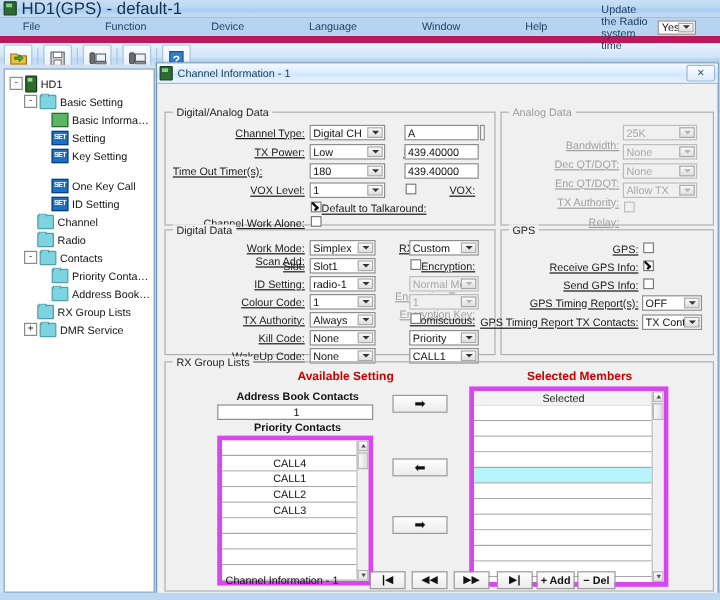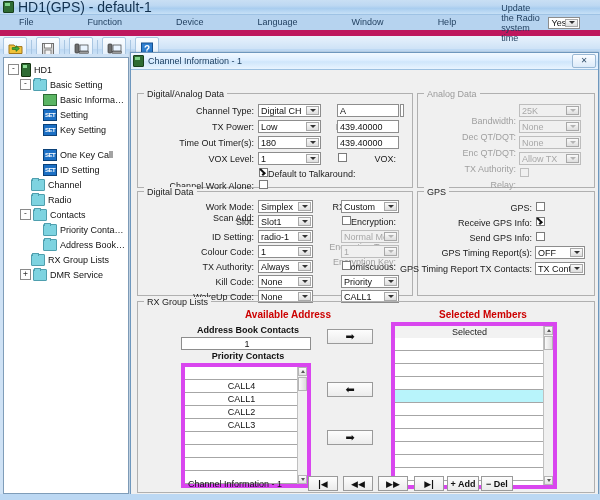--- a/index.html
+++ b/index.html
@@ -91,21 +91,21 @@
   
   .gb{position:absolute;border:1px solid #b0b0b0;}
   .gb>legend,.gb-title{
     position:absolute;top:-5px;left:6px;background:#f0f0f0;padding:0 3px;
     font-size:9px;color:#222;white-space:nowrap;
   }
   .gb.dis .gb-title{color:#9b9b9b;}
 
   
   .fld{position:absolute;display:flex;align-items:center;height:13px;}
-  .fl{font-size:9px;color:#1a1a1a;text-align:right;white-space:nowrap;}
+  .fl{font-size:9px;color:#1a1a1a;text-align:right;white-space:nowrap;text-decoration:underline;}
   .fl.dis{color:#a0a0a0;margin-top:20px;}
   .combo{
     height:13px;border:1px solid #8d8d8d;background:#fff;display:flex;align-items:center;
     font-size:9px;color:#111;padding-left:2px;box-sizing:border-box;cursor:pointer;position:relative;
   }
   .combo .arrow{
     position:absolute;right:1px;top:1px;bottom:1px;width:11px;
     background:linear-gradient(to bottom,#fafafa,#dedede);border:1px solid #a8a8a8;
     display:flex;align-items:center;justify-content:center;
   }
@@ -333,21 +333,21 @@
           </div>
 
           <div class="fld" style="left:6px;top:26px;width:110px;justify-content:flex-end;">
             <span class="fl">TX Power:</span>
           </div>
           <div class="combo" style="position:absolute;left:120px;top:26px;width:63px;">
             <span class="ctext">Low</span>
             <span class="arrow"></span>
           </div>
 
-          <div class="fld" style="left:6px;top:42px;width:110px;justify-content:flex-end;">
+          <div class="fld" style="left:6px;top:42px;width:110px;justify-content:flex-start;">
             <span class="fl">Time Out Timer(s):</span>
           </div>
           <div class="combo" style="position:absolute;left:120px;top:42px;width:63px;">
             <span class="ctext">180</span>
             <span class="arrow"></span>
           </div>
 
           <div class="fld" style="left:6px;top:58px;width:110px;justify-content:flex-end;">
             <span class="fl">VOX Level:</span>
           </div>
@@ -577,21 +577,21 @@
           </div>
           <div class="combo" style="position:absolute;left:117px;top:70px;width:50px;">
             <span class="ctext">TX Contact</span>
             <span class="arrow"></span>
           </div>
         </div>
 
         <div class="gb" style="left:4px;top:230px;width:456px;height:190px;">
           <span class="gb-title">RX Group Lists</span>
 
-          <span class="hdr-red" style="left:60px;top:7px;width:180px;">Available Address</span>
+          <span class="hdr-red" style="left:60px;top:7px;width:180px;">Available Setting</span>
           <span class="hdr-red" style="left:255px;top:7px;width:180px;">Selected Members</span>
 
           <span class="centlbl" style="left:30px;top:23px;width:160px;">Address Book Contacts</span>
           <div class="txt" style="position:absolute;left:43px;top:35px;width:130px;justify-content:center;">
             <span>1</span>
           </div>
 
           <span class="centlbl" style="left:30px;top:49px;width:160px;">Priority Contacts</span>
 
           <div class="listbox" style="left:43px;top:61px;width:130px;height:125px;text-decoration:underline;">

